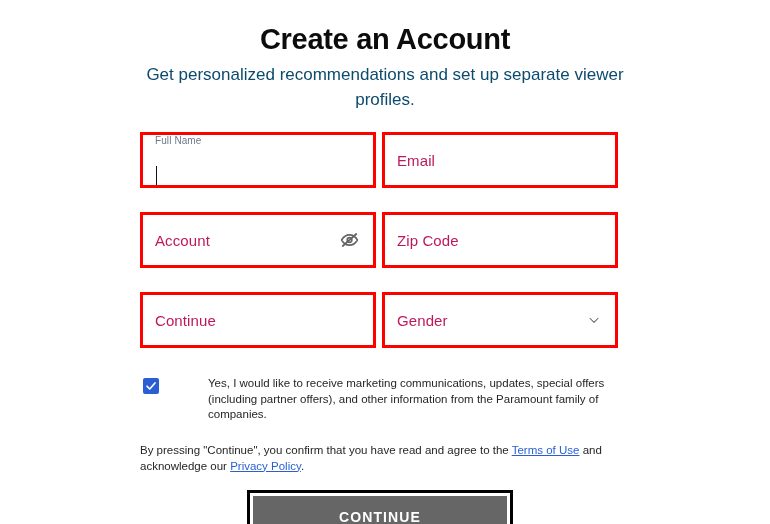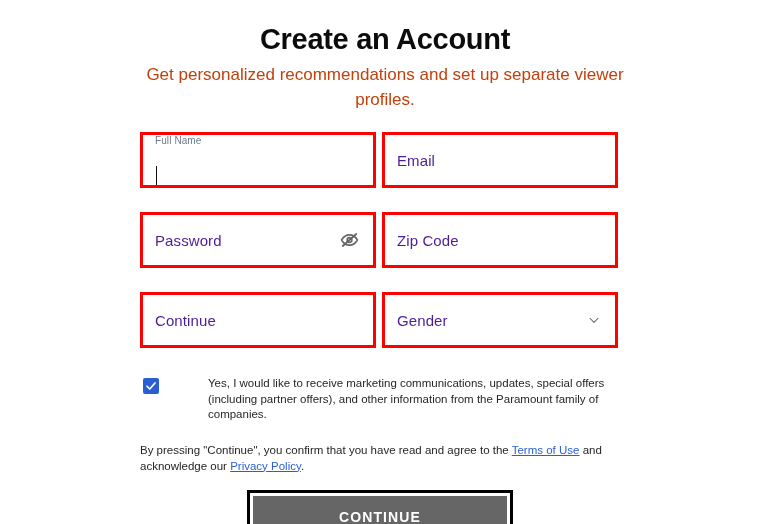--- a/index.html
+++ b/index.html
@@ -35,21 +35,21 @@
   }
 
   .subtitle {
     position: absolute;
     left: 135px;
     top: 38px;
     width: 500px;
     text-align: center;
     font-size: 17px;
     font-weight: normal;
-    color: #c2410c;
+    color: #0c4a6e;
     line-height: 25px;
   }
 
   
   .form-grid {
     position: absolute;
     left: 140px;
     top: 108px;
     width: 478px;
   }
@@ -77,21 +77,21 @@
     width: 100%;
     height: 100%;
     background: #ffffff;
     display: flex;
     align-items: center;
     padding: 0 12px;
   }
 
   .placeholder {
     font-size: 15px;
-    color: #4c1d95;
+    color: #be185d;
     letter-spacing: 0.1px;
     user-select: none;
   }
 
   
   .field-focused .field-inner {
     flex-direction: column;
     align-items: flex-start;
     justify-content: space-between;
     padding: 0 12px;
@@ -222,21 +222,21 @@
           <span class="placeholder">Email</span>
         </div>
       </div>
 
     </div>
 
     <div class="field-row">
 
       <div class="hl field">
         <div class="field-inner">
-          <span class="placeholder">Password</span>
+          <span class="placeholder">Account</span>
           <span class="trail-icon">
             <svg width="19" height="19" viewBox="0 0 24 24" fill="none" stroke="#666666" stroke-width="2" stroke-linecap="round" stroke-linejoin="round">
               <path d="M2 12s3.8-6.5 10-6.5S22 12 22 12s-3.8 6.5-10 6.5S2 12 2 12z"></path>
               <circle cx="12" cy="12" r="3"></circle>
               <line x1="3.5" y1="19.5" x2="20.5" y2="4.5" stroke-width="2.4"></line>
             </svg>
           </span>
         </div>
       </div>
 

